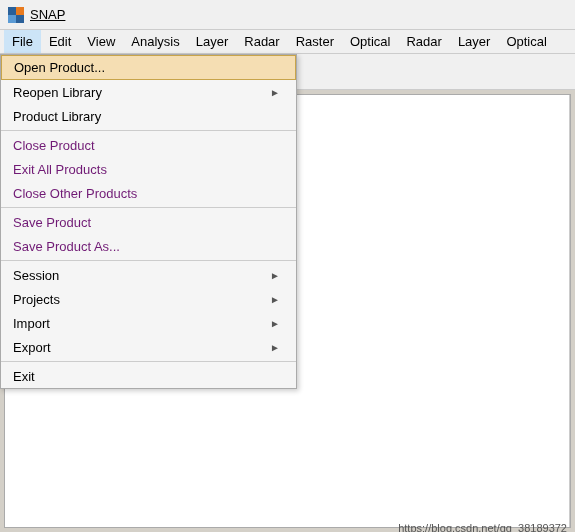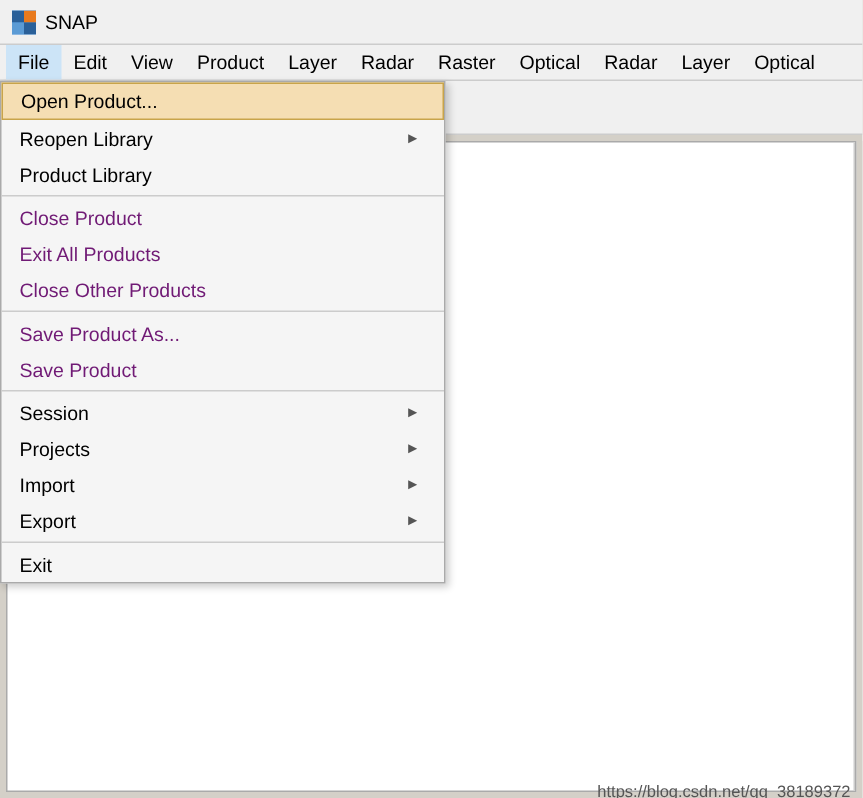--- a/index.html
+++ b/index.html
@@ -14,20 +14,21 @@
     }
 
     
     .title-bar {
       display: flex;
       align-items: center;
       background: #f0f0f0;
       height: 30px;
       padding: 0 8px;
       border-bottom: 1px solid #ccc;
+      text-decoration: underline;
     }
     .title-bar-icon {
       width: 16px;
       height: 16px;
       margin-right: 6px;
       background: #4a90d9;
       display: inline-block;
     }
     .title-bar-text {
       font-size: 13px;
@@ -160,21 +161,21 @@
       <rect x="8" y="8" width="8" height="8" fill="#2a6099"></rect>
     </svg>
   </span>
   <span class="title-bar-text">SNAP</span>
 </div>
 
 <div class="menu-bar">
   <div class="menu-item active">File</div>
   <div class="menu-item">Edit</div>
   <div class="menu-item">View</div>
-  <div class="menu-item">Product</div>
+  <div class="menu-item">Analysis</div>
   <div class="menu-item">Layer</div>
   <div class="menu-item">Radar</div>
   <div class="menu-item">Raster</div>
   <div class="menu-item">Optical</div>
   <div class="menu-item">Radar</div>
   <div class="menu-item">Layer</div>
   <div class="menu-item">Optical</div>
 
   <div class="dropdown">
 
@@ -201,25 +202,25 @@
       <span>Exit All Products</span>
     </div>
 
     <div class="dropdown-item disabled">
       <span>Close Other Products</span>
     </div>
 
     <div class="dropdown-separator"></div>
 
     <div class="dropdown-item disabled">
+      <span>Save Product</span>
+    </div>
+
+    <div class="dropdown-item disabled">
       <span>Save Product As...</span>
-    </div>
-
-    <div class="dropdown-item disabled">
-      <span>Save Product</span>
     </div>
 
     <div class="dropdown-separator"></div>
 
     <div class="dropdown-item">
       <span>Session</span>
       <span class="arrow">►</span>
     </div>
 
     <div class="dropdown-item">

